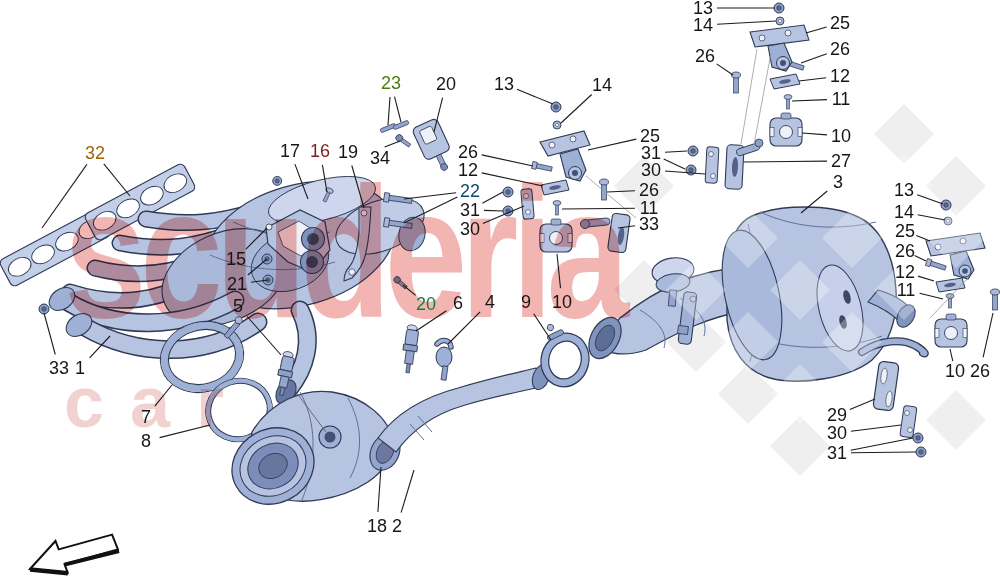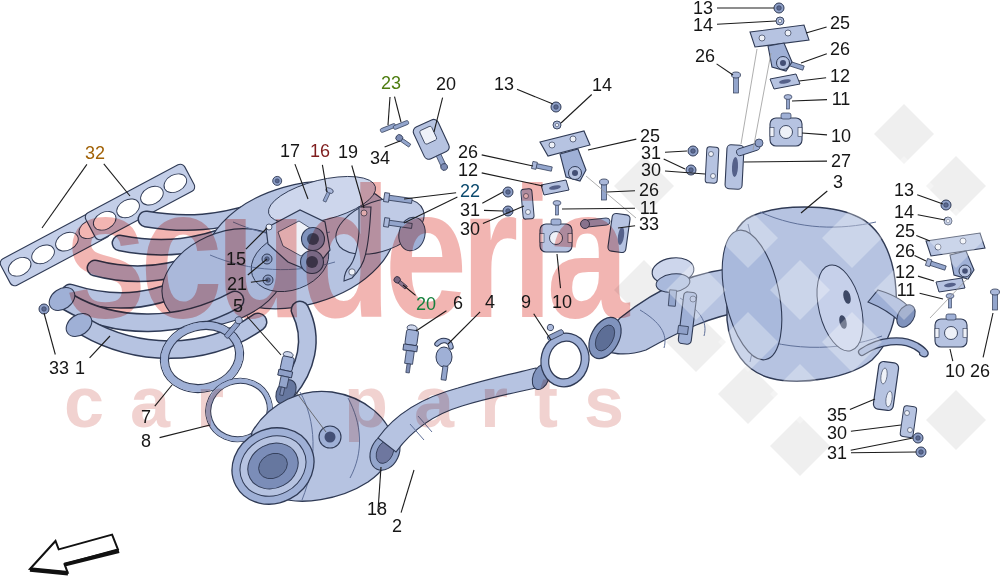--- a/index.html
+++ b/index.html
@@ -479,21 +479,20 @@
         <line x1="983.1" y1="357.3" x2="993" y2="313" stroke="#1c1c1c" stroke-width="1.1"></line>
         <line x1="849.9" y1="409.6" x2="875" y2="399" stroke="#1c1c1c" stroke-width="1.1"></line>
         <line x1="850.9" y1="431.3" x2="901" y2="425" stroke="#1c1c1c" stroke-width="1.1"></line>
         <line x1="850.7" y1="450.3" x2="913" y2="438" stroke="#1c1c1c" stroke-width="1.1"></line>
         <line x1="851.0" y1="452.8" x2="916" y2="452" stroke="#1c1c1c" stroke-width="1.1"></line>
       </g>
 </svg>
 
 <div class="wm-brand">scuderia</div>
 <div class="wm-sub" id="wm-sub-1">car</div>
-<div class="wm-sub" id="wm-sub-2">parts</div>
 
 <div id="labels">
       <div class="plabel" style="left: 95px; top: 153px; color: #a16207;">32</div>
       <div class="plabel" style="left: 391px; top: 83px; color: #4d7c0f;">23</div>
       <div class="plabel" style="left: 446px; top: 84px; color: rgb(22, 22, 22);">20</div>
       <div class="plabel" style="left: 504px; top: 84px; color: rgb(22, 22, 22);">13</div>
       <div class="plabel" style="left: 602px; top: 85px; color: rgb(22, 22, 22);">14</div>
       <div class="plabel" style="left: 290px; top: 151px; color: rgb(22, 22, 22);">17</div>
       <div class="plabel" style="left: 320px; top: 151px; color: #7f1d1d;">16</div>
       <div class="plabel" style="left: 348px; top: 152px; color: rgb(22, 22, 22);">19</div>
@@ -503,21 +502,21 @@
       <div class="plabel" style="left: 470px; top: 191px; color: #0c4a6e;">22</div>
       <div class="plabel" style="left: 470px; top: 210px; color: rgb(22, 22, 22);">31</div>
       <div class="plabel" style="left: 470px; top: 229px; color: rgb(22, 22, 22);">30</div>
       <div class="plabel" style="left: 236px; top: 259px; color: rgb(22, 22, 22);">15</div>
       <div class="plabel" style="left: 237px; top: 284px; color: rgb(22, 22, 22);">21</div>
       <div class="plabel" style="left: 238px; top: 306px; color: rgb(22, 22, 22);">5</div>
       <div class="plabel" style="left: 59px; top: 368px; color: rgb(22, 22, 22);">33</div>
       <div class="plabel" style="left: 80px; top: 368px; color: rgb(22, 22, 22);">1</div>
       <div class="plabel" style="left: 146px; top: 417px; color: rgb(22, 22, 22);">7</div>
       <div class="plabel" style="left: 146px; top: 441px; color: rgb(22, 22, 22);">8</div>
-      <div class="plabel" style="left: 377px; top: 509px; color: rgb(22, 22, 22); text-align: right;">18</div>
+      <div class="plabel" style="left: 377px; top: 526px; color: rgb(22, 22, 22); text-align: right;">18</div>
       <div class="plabel" style="left: 397px; top: 526px; color: rgb(22, 22, 22);">2</div>
       <div class="plabel" style="left: 426px; top: 304px; color: #15803d;">20</div>
       <div class="plabel" style="left: 458px; top: 303px; color: rgb(22, 22, 22);">6</div>
       <div class="plabel" style="left: 490px; top: 302px; color: rgb(22, 22, 22);">4</div>
       <div class="plabel" style="left: 526px; top: 302px; color: rgb(22, 22, 22);">9</div>
       <div class="plabel" style="left: 562px; top: 302px; color: rgb(22, 22, 22);">10</div>
       <div class="plabel" style="left: 650px; top: 136px; color: rgb(22, 22, 22);">25</div>
       <div class="plabel" style="left: 651px; top: 153px; color: rgb(22, 22, 22);">31</div>
       <div class="plabel" style="left: 651px; top: 170px; color: rgb(22, 22, 22);">30</div>
       <div class="plabel" style="left: 649px; top: 190px; color: rgb(22, 22, 22);">26</div>
@@ -534,18 +533,18 @@
       <div class="plabel" style="left: 841px; top: 161px; color: rgb(22, 22, 22);">27</div>
       <div class="plabel" style="left: 838px; top: 182px; color: rgb(22, 22, 22);">3</div>
       <div class="plabel" style="left: 904px; top: 190px; color: rgb(22, 22, 22);">13</div>
       <div class="plabel" style="left: 904px; top: 212px; color: rgb(22, 22, 22);">14</div>
       <div class="plabel" style="left: 905px; top: 231px; color: rgb(22, 22, 22);">25</div>
       <div class="plabel" style="left: 905px; top: 251px; color: rgb(22, 22, 22);">26</div>
       <div class="plabel" style="left: 905px; top: 272px; color: rgb(22, 22, 22);">12</div>
       <div class="plabel" style="left: 906px; top: 290px; color: rgb(22, 22, 22);">11</div>
       <div class="plabel" style="left: 955px; top: 371px; color: rgb(22, 22, 22);">10</div>
       <div class="plabel" style="left: 980px; top: 371px; color: rgb(22, 22, 22);">26</div>
-      <div class="plabel" style="left: 837px; top: 415px; color: rgb(22, 22, 22);">35</div>
+      <div class="plabel" style="left: 837px; top: 415px; color: rgb(22, 22, 22);">29</div>
       <div class="plabel" style="left: 837px; top: 433px; color: rgb(22, 22, 22);">30</div>
       <div class="plabel" style="left: 837px; top: 453px; color: rgb(22, 22, 22);">31</div>
     </div>
 
 </div>
 
 </body></html>

